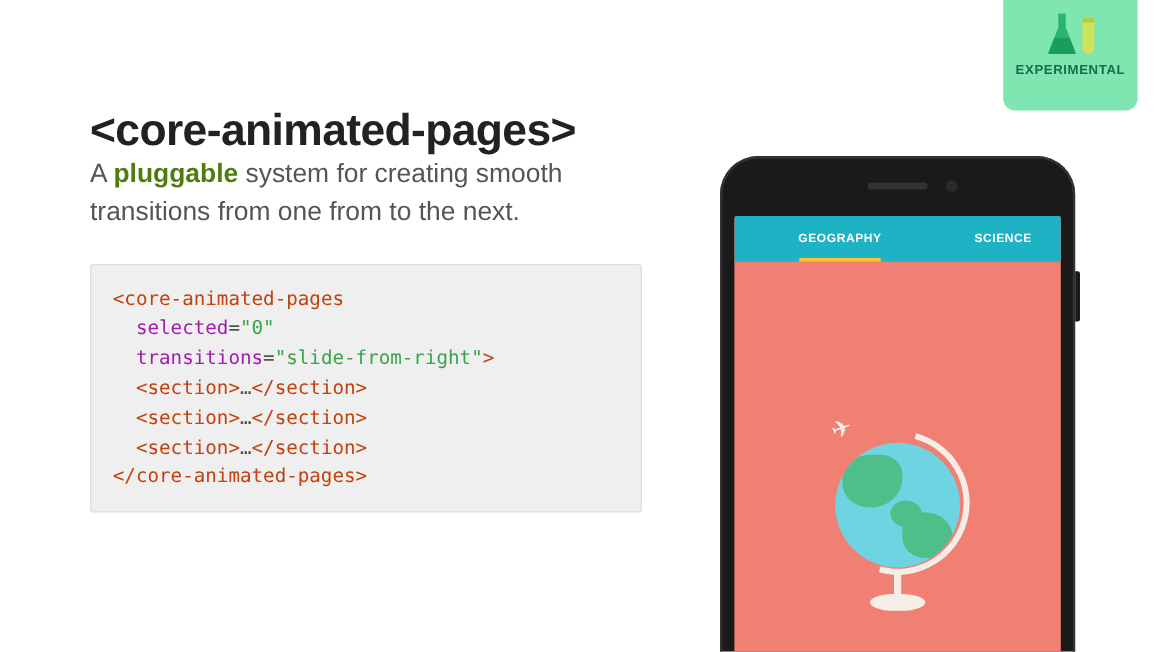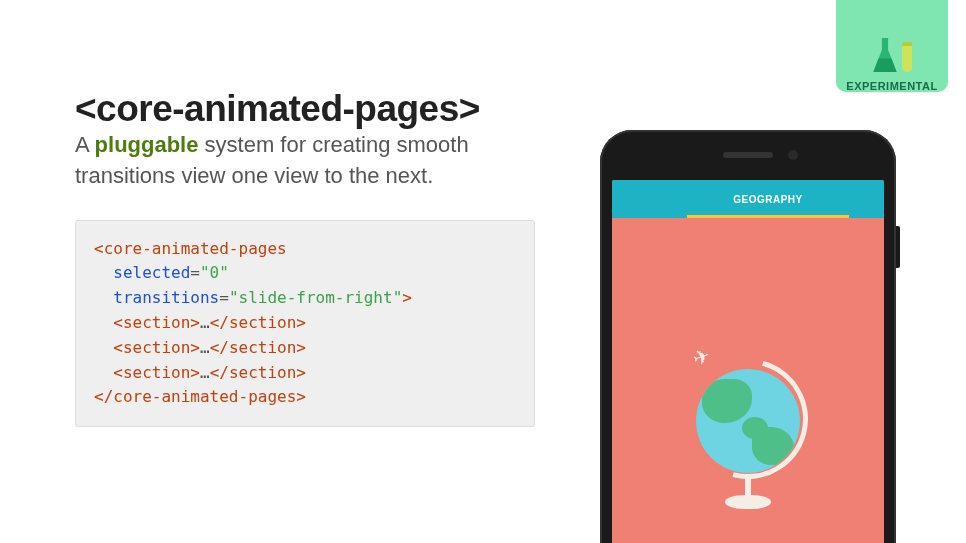--- a/index.html
+++ b/index.html
@@ -16,21 +16,21 @@
     top: 0;
     right: 18px;
     width: 112px;
     height: 92px;
     background: #7fe6b2;
     border-radius: 0 0 10px 10px;
     display: flex;
     flex-direction: column;
     align-items: center;
     justify-content: flex-end;
-    padding-bottom: 0;
+    padding-bottom: 27px;
   }
   .badge-icons {
     display: flex;
     align-items: flex-end;
     gap: 4px;
     margin-bottom: 8px;
   }
   .flask {
     width: 26px; height: 34px;
     background: #2bb574;
@@ -83,21 +83,21 @@
     border: 1px solid #ddd;
     border-radius: 3px;
     padding: 16px 18px;
     font-family: "Menlo", "Consolas", monospace;
     font-size: 16px;
     line-height: 1.55;
     color: #555;
     white-space: pre;
   }
   .tag { color: #c2410c; text-align: center; }
-  .attr { color: #1d4ed8; }
+  .attr { color: #a21caf; }
   .val { color: #3aa34a; }
   .phone {
     position: absolute;
     right: 70px;
     top: 130px;
     width: 296px;
     height: 560px;
     background: #1a1a1a;
     border-radius: 32px;
     padding: 50px 12px 0 12px;
@@ -220,37 +220,40 @@
   <div class="badge-icons">
     <div class="flask"></div>
     <div class="tube"></div>
   </div>
   <div class="badge-label">EXPERIMENTAL</div>
 </div>
 
 <div class="content">
   <h1 class="title">&lt;core-animated-pages&gt;</h1>
   <p class="desc">
-    <span>A </span><b>pluggable</b><span> system for creating smooth transitions view one view to the next.</span>
+    <span>A </span><b>pluggable</b><span> system for creating smooth transitions from one from to the next.</span>
   </p>
   <div class="code-block"><span class="tag">&lt;<span>core-animated-pages</span></span>
   <span class="attr">selected</span>=<span class="val">"0"</span>
   <span class="attr">transitions</span>=<span class="val">"slide-from-right"</span><span class="tag">&gt;</span>
   <span class="tag">&lt;<span>section</span>&gt;</span><span>…</span><span class="tag">&lt;/<span>section</span>&gt;</span>
   <span class="tag">&lt;<span>section</span>&gt;</span><span>…</span><span class="tag">&lt;/<span>section</span>&gt;</span>
   <span class="tag">&lt;<span>section</span>&gt;</span><span>…</span><span class="tag">&lt;/<span>section</span>&gt;</span>
 <span class="tag">&lt;/<span>core-animated-pages</span>&gt;</span></div>
 </div>
 
 <div class="phone">
   <div class="pwr-btn"></div>
   <div class="screen">
     <div class="tabbar">
       <div class="tab active">
           <span>GEOGRAPHY</span>
+        </div>
+      <div class="tab">
+          <span>SCIENCE</span>
         </div>
     </div>
     <div class="scene">
       <div class="globe-wrap">
         <div class="plane">✈</div>
         <div class="arc"></div>
         <div class="globe">
           <div class="land1"></div>
           <div class="land2"></div>
           <div class="land3"></div>

